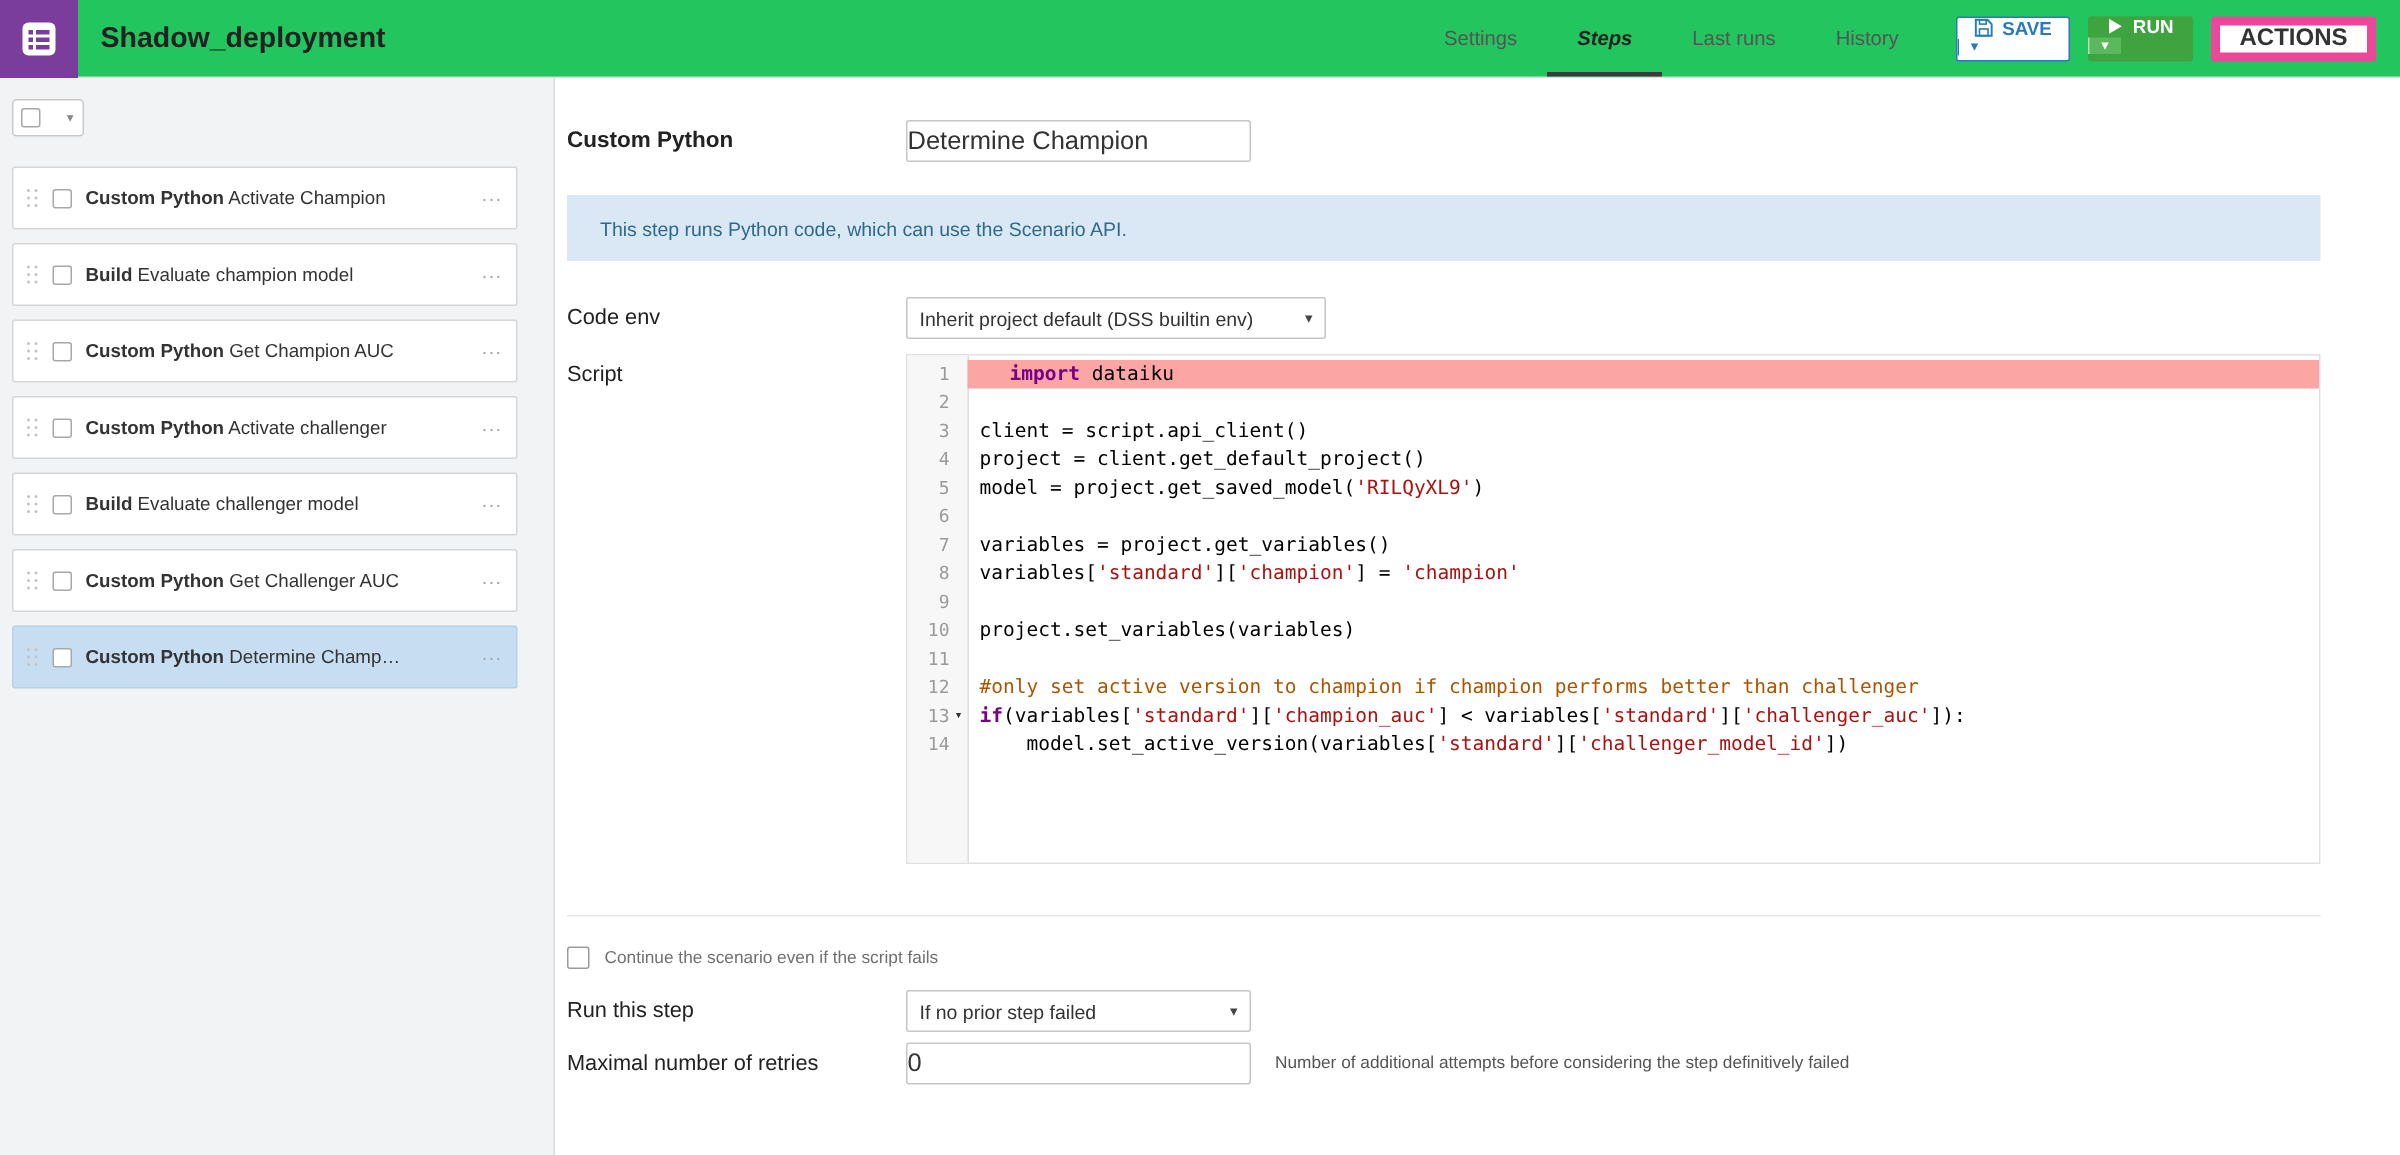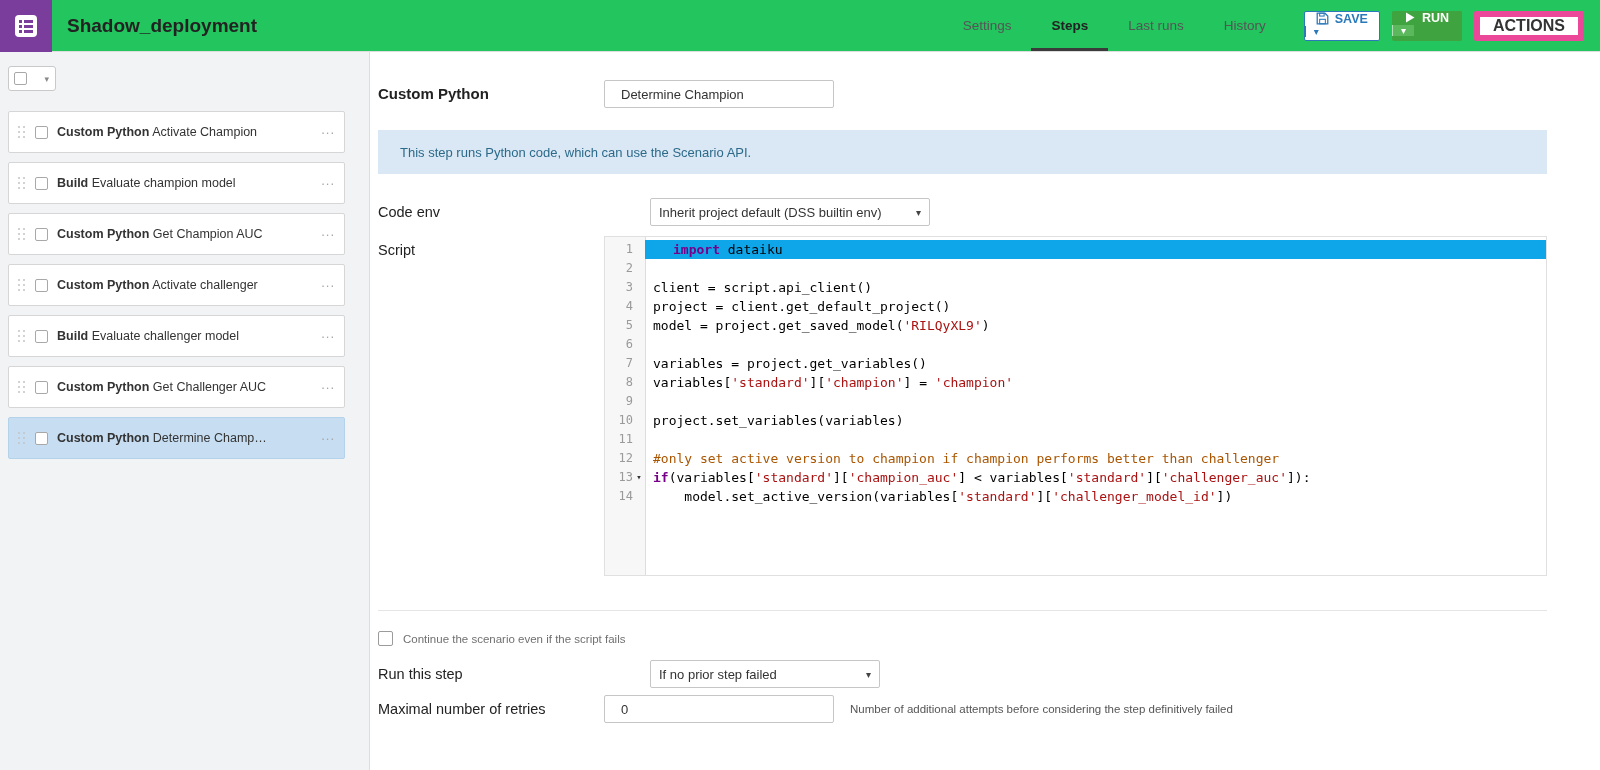--- a/index.html
+++ b/index.html
@@ -4,21 +4,21 @@
 <style>
   * { margin:0; padding:0; box-sizing:border-box; }
   html,body { width:1600px; height:770px; background:#fff; font-family:"Liberation Sans","DejaVu Sans",sans-serif; color:#222; overflow:hidden; }
 
   
   header { height:52px; display:flex; align-items:stretch; background:#22c55e; border-bottom:1px solid #ddd; }
   .logo { width:52px; height:52px; background:#7a3d9c; flex:none; display:flex; align-items:center; justify-content:center; cursor:pointer; }
   .page-title { font-size:19px; font-weight:700; color:#222; margin-left:15px; align-self:center; }
   .tabs { margin-left:auto; display:flex; align-items:stretch; }
   .tab { padding:0 20px; font-size:13.5px; color:#555; display:flex; align-items:center; cursor:pointer; }
-  .tab.active { color:#222; font-weight:700; box-shadow:inset 0 -3px 0 #3b3b3b; }
+  .tab.active { color:#222; font-weight:700; box-shadow:inset 0 -3px 0 #3b3b3b;font-style:italic; }
   .header-buttons { display:flex; align-items:center; gap:12px; margin:0 16px 0 18px; }
   .btn-split { display:flex; height:30px; border-radius:2px; overflow:hidden; font-size:12.5px; font-weight:700; cursor:pointer;flex-direction:column; }
   .btn-save { border:1px solid #2a7ab9; color:#2a7ab9; background:#fff; }
   .btn-save .seg-main { display:flex; align-items:center; gap:6px; padding:0 11px; }
   .btn-save .seg-caret { width:22px; display:flex; align-items:center; justify-content:center; border-left:1px solid #2a7ab9; font-size:10px; }
   .btn-run { color:#fff; background:#3fa43f; }
   .btn-run .seg-main { display:flex; align-items:center; gap:7px; padding:0 13px; background:#3fa43f; }
   .btn-run .seg-caret { width:22px; display:flex; align-items:center; justify-content:center; background:#5cb85c; border-left:1px solid rgba(255,255,255,.55); font-size:10px; }
   .btn-actions { height:30px; padding:0 13px; background:#fff; border:6px solid #ec4899; border-radius:2px; font-size:16px; font-weight:700; color:#333; cursor:pointer; font-family:inherit; }
 
@@ -36,41 +36,41 @@
             box-shadow:5px 0 0 #c3c3c3, 0 5px 0 #c3c3c3, 5px 5px 0 #c3c3c3, 0 10px 0 #c3c3c3, 5px 10px 0 #c3c3c3; }
   .step-text { font-size:12.5px; color:#333; margin-left:9px; white-space:nowrap; overflow:hidden; text-overflow:ellipsis; flex:1; }
   .step-text b { font-weight:700; }
   .dots { color:#a5a5a5; font-size:13px; letter-spacing:1px; margin:0 9px 6px 6px; flex:none; }
 
   main { flex:1; padding:28px 53px 0 8px; background:#fff; }
   .form-row { display:flex; align-items:flex-start; }
   .form-label { width:226px; flex:none; font-size:14.5px; color:#222; line-height:28px; }
   .form-label.bold { font-weight:700; font-size:15px; }
 
-  .text-input { height:28px; border:1px solid #c6c6c6; border-radius:2px; font-size:13px; color:#333; padding:0 16px; font-family:inherit; background:#fff; }
+  .text-input { height:28px; border:1px solid #c6c6c6; border-radius:2px; font-size:17px; color:#333; padding:0 0; font-family:inherit; background:#fff; }
   .w230 { width:230px; } .w280 { width:280px; }
 
   .info-banner { margin:22px 0 24px; height:44px; background:#d9e8f4; color:#2d6a8a; font-size:13px; display:flex; align-items:center; padding-left:22px; }
 
-  .select-box { height:28px; border:1px solid #c6c6c6; border-radius:2px; background:#fff; display:flex; align-items:center; justify-content:space-between; padding:0 8px; font-size:13px; color:#333; cursor:pointer;margin-left:46px; }
+  .select-box { height:28px; border:1px solid #c6c6c6; border-radius:2px; background:#fff; display:flex; align-items:center; justify-content:space-between; padding:0 8px; font-size:13px; color:#333; cursor:pointer; }
   .select-box .caret { font-size:10px; color:#444; margin-left:10px; }
 
   .row-env { margin-bottom:10px; }
 
   
   .editor { flex:1; height:340px; border:1px solid #e0e0e0; background:#fff; position:relative; overflow:hidden;
             font-family:"DejaVu Sans Mono","Liberation Mono",monospace; font-size:13px; }
   .editor::before { content:""; position:absolute; left:0; top:0; bottom:0; width:40px; background:#f7f7f7; border-right:1px solid #ddd; }
   .editor-inner { position:relative; padding-top:3px; }
   .code-line { display:flex; height:19px; line-height:19px; }
   .gutter { width:40px; flex:none; display:flex; align-items:center; }
   .ln { flex:1; text-align:right; font-size:12px; color:#9a9a9a; }
   .fold { width:12px; font-size:9px; color:#333; text-align:center; }
   .code-text { flex:1; white-space:pre; padding-left:8px; color:#000; }
-  .code-line.active .code-text { background:#0ea5e9;padding-left:28px; }
+  .code-line.active .code-text { background:#fca5a5;padding-left:28px; }
   .tok-k { color:#770088; font-weight:700; }
   .tok-s { color:#aa1111; }
   .tok-c { color:#aa5500; }
   .tok-p { color:#000; }
 
   .divider { border:0; border-top:1px solid #e5e5e5; margin:34px 0 14px; }
 
   .bottom-row { margin-bottom:7px; height:28px; }
   .hint { font-size:11.5px; color:#707070; line-height:28px; margin-left:10px; }
   .helper { font-size:11.5px; color:#555; line-height:28px; margin-left:16px; }

